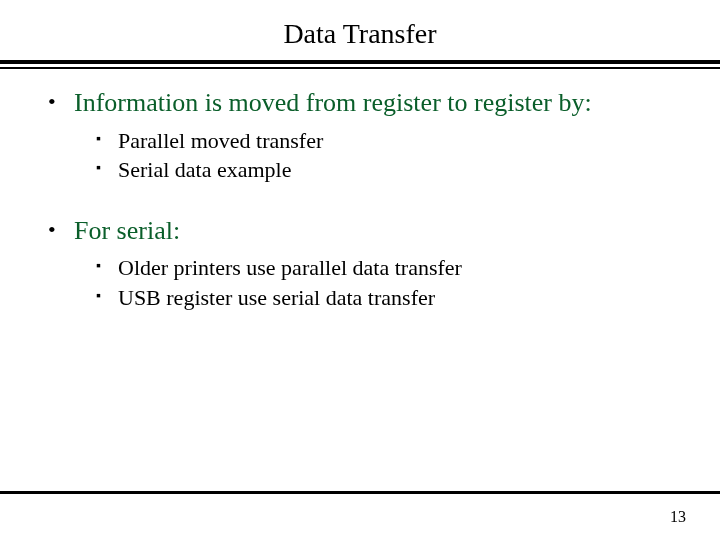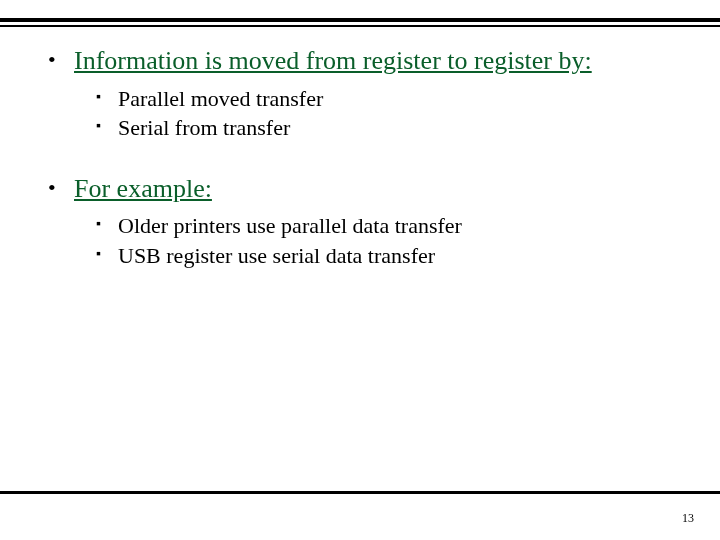--- a/index.html
+++ b/index.html
@@ -46,21 +46,21 @@
     margin-bottom: 6px;
     line-height: 1.25;
   }
   .bullet-l1 .marker {
     flex: 0 0 auto;
     width: 26px;
     font-size: 22px;
     line-height: 1.35;
     color: #000;
   }
-  .bullet-l1 .text { flex: 1; text-decoration: underline; }
+  .bullet-l1 .text { flex: 1; }
   .sub-list {
     margin-left: 56px;
     margin-top: 4px;
     margin-bottom: 30px;
   }
   .bullet-l2 {
     display: flex;
     align-items: flex-start;
     font-size: 22px;
     color: #000;
@@ -75,52 +75,53 @@
   .bullet-l2 .text { flex: 1; }
   .bottom-rule {
     position: absolute;
     left: 0; right: 0;
     bottom: 46px;
     border: none;
     border-top: 3px solid #000;
   }
   .page-num {
     position: absolute;
-    right: 26px;
+    right: 34px;
     bottom: 14px;
-    font-size: 12px;
+    font-size: 16px;
   }
 </style>
 </head>
 <body>
 
 <div class="slide">
+  <div class="title">Data Transfer</div>
   <hr class="rule-thick">
   <hr class="rule-thin">
 
   <div class="content">
 
     <div class="bullet-l1">
       <span class="marker">•</span>
       <span class="text">Information is moved from register to register by:</span>
     </div>
     <div class="sub-list">
       <div class="bullet-l2">
         <span class="marker">▪</span>
         <span class="text">Parallel moved transfer</span>
       </div>
       <div class="bullet-l2">
         <span class="marker">▪</span>
-        <span class="text">Serial from transfer</span>
+        <span class="text">Serial data example</span>
       </div>
     </div>
 
     <div class="bullet-l1">
       <span class="marker">•</span>
-      <span class="text">For example:</span>
+      <span class="text">For serial:</span>
     </div>
     <div class="sub-list">
       <div class="bullet-l2">
         <span class="marker">▪</span>
         <span class="text">Older printers use parallel data transfer</span>
       </div>
       <div class="bullet-l2">
         <span class="marker">▪</span>
         <span class="text">USB register use serial data transfer</span>
       </div>

